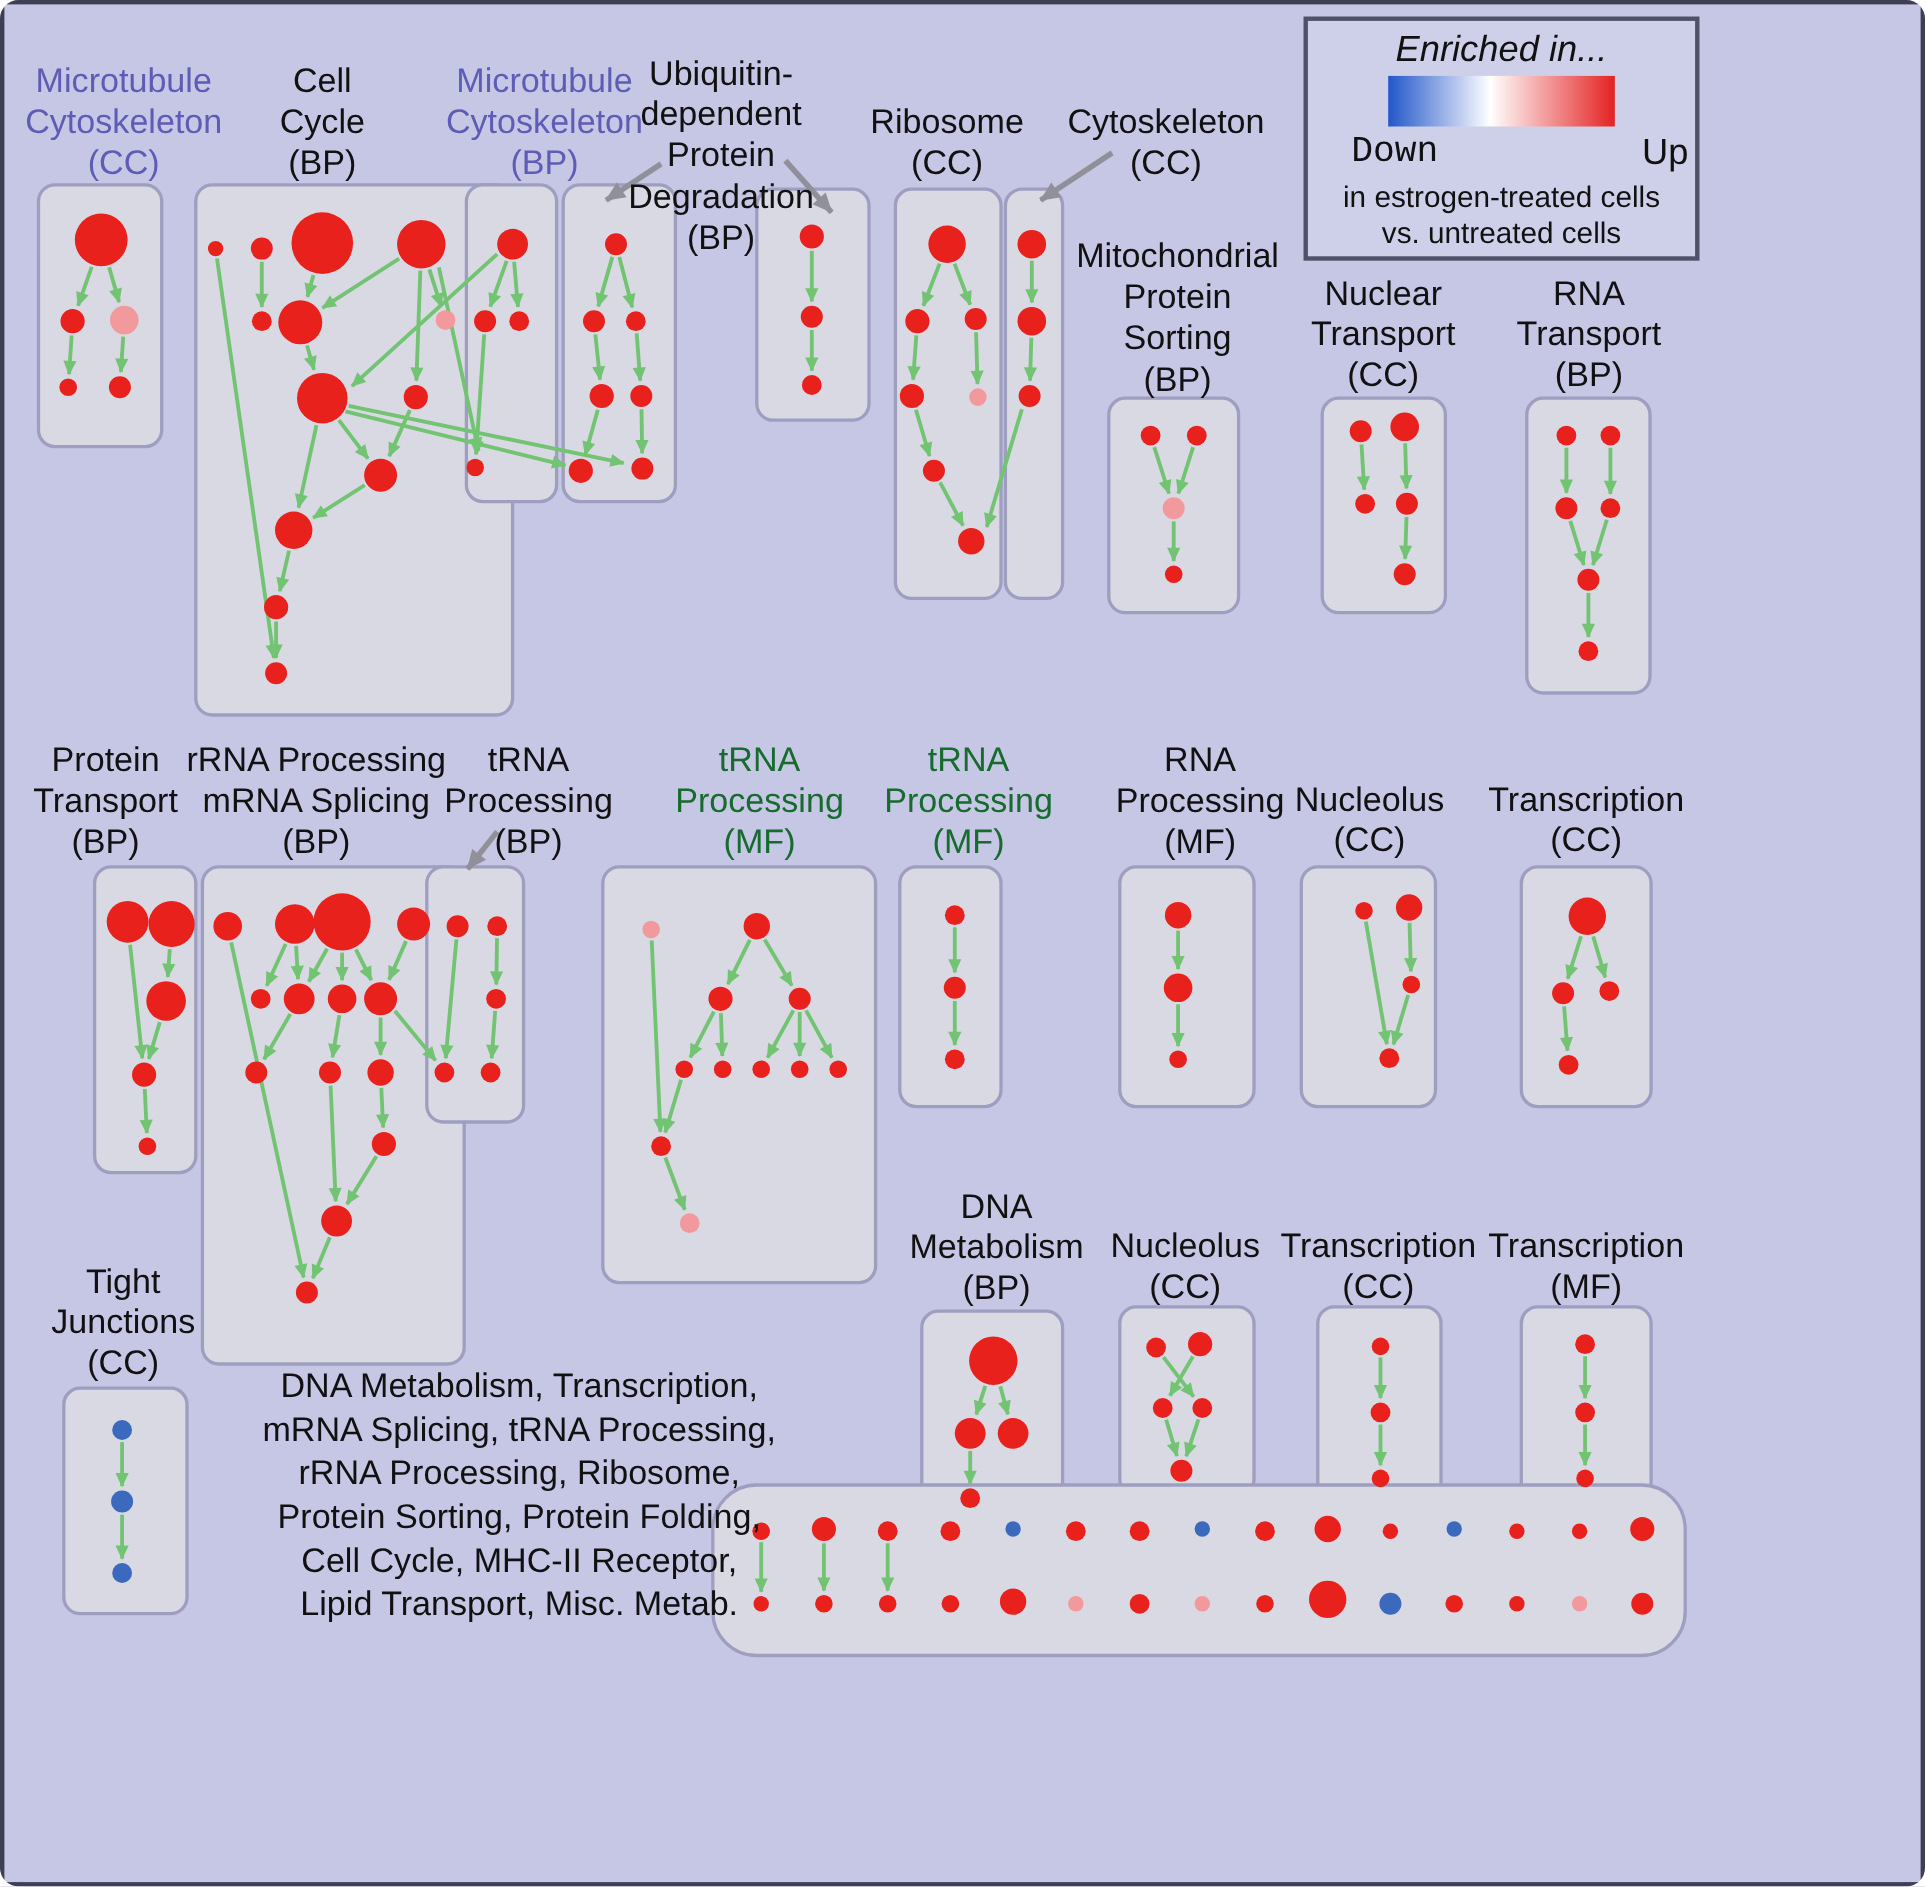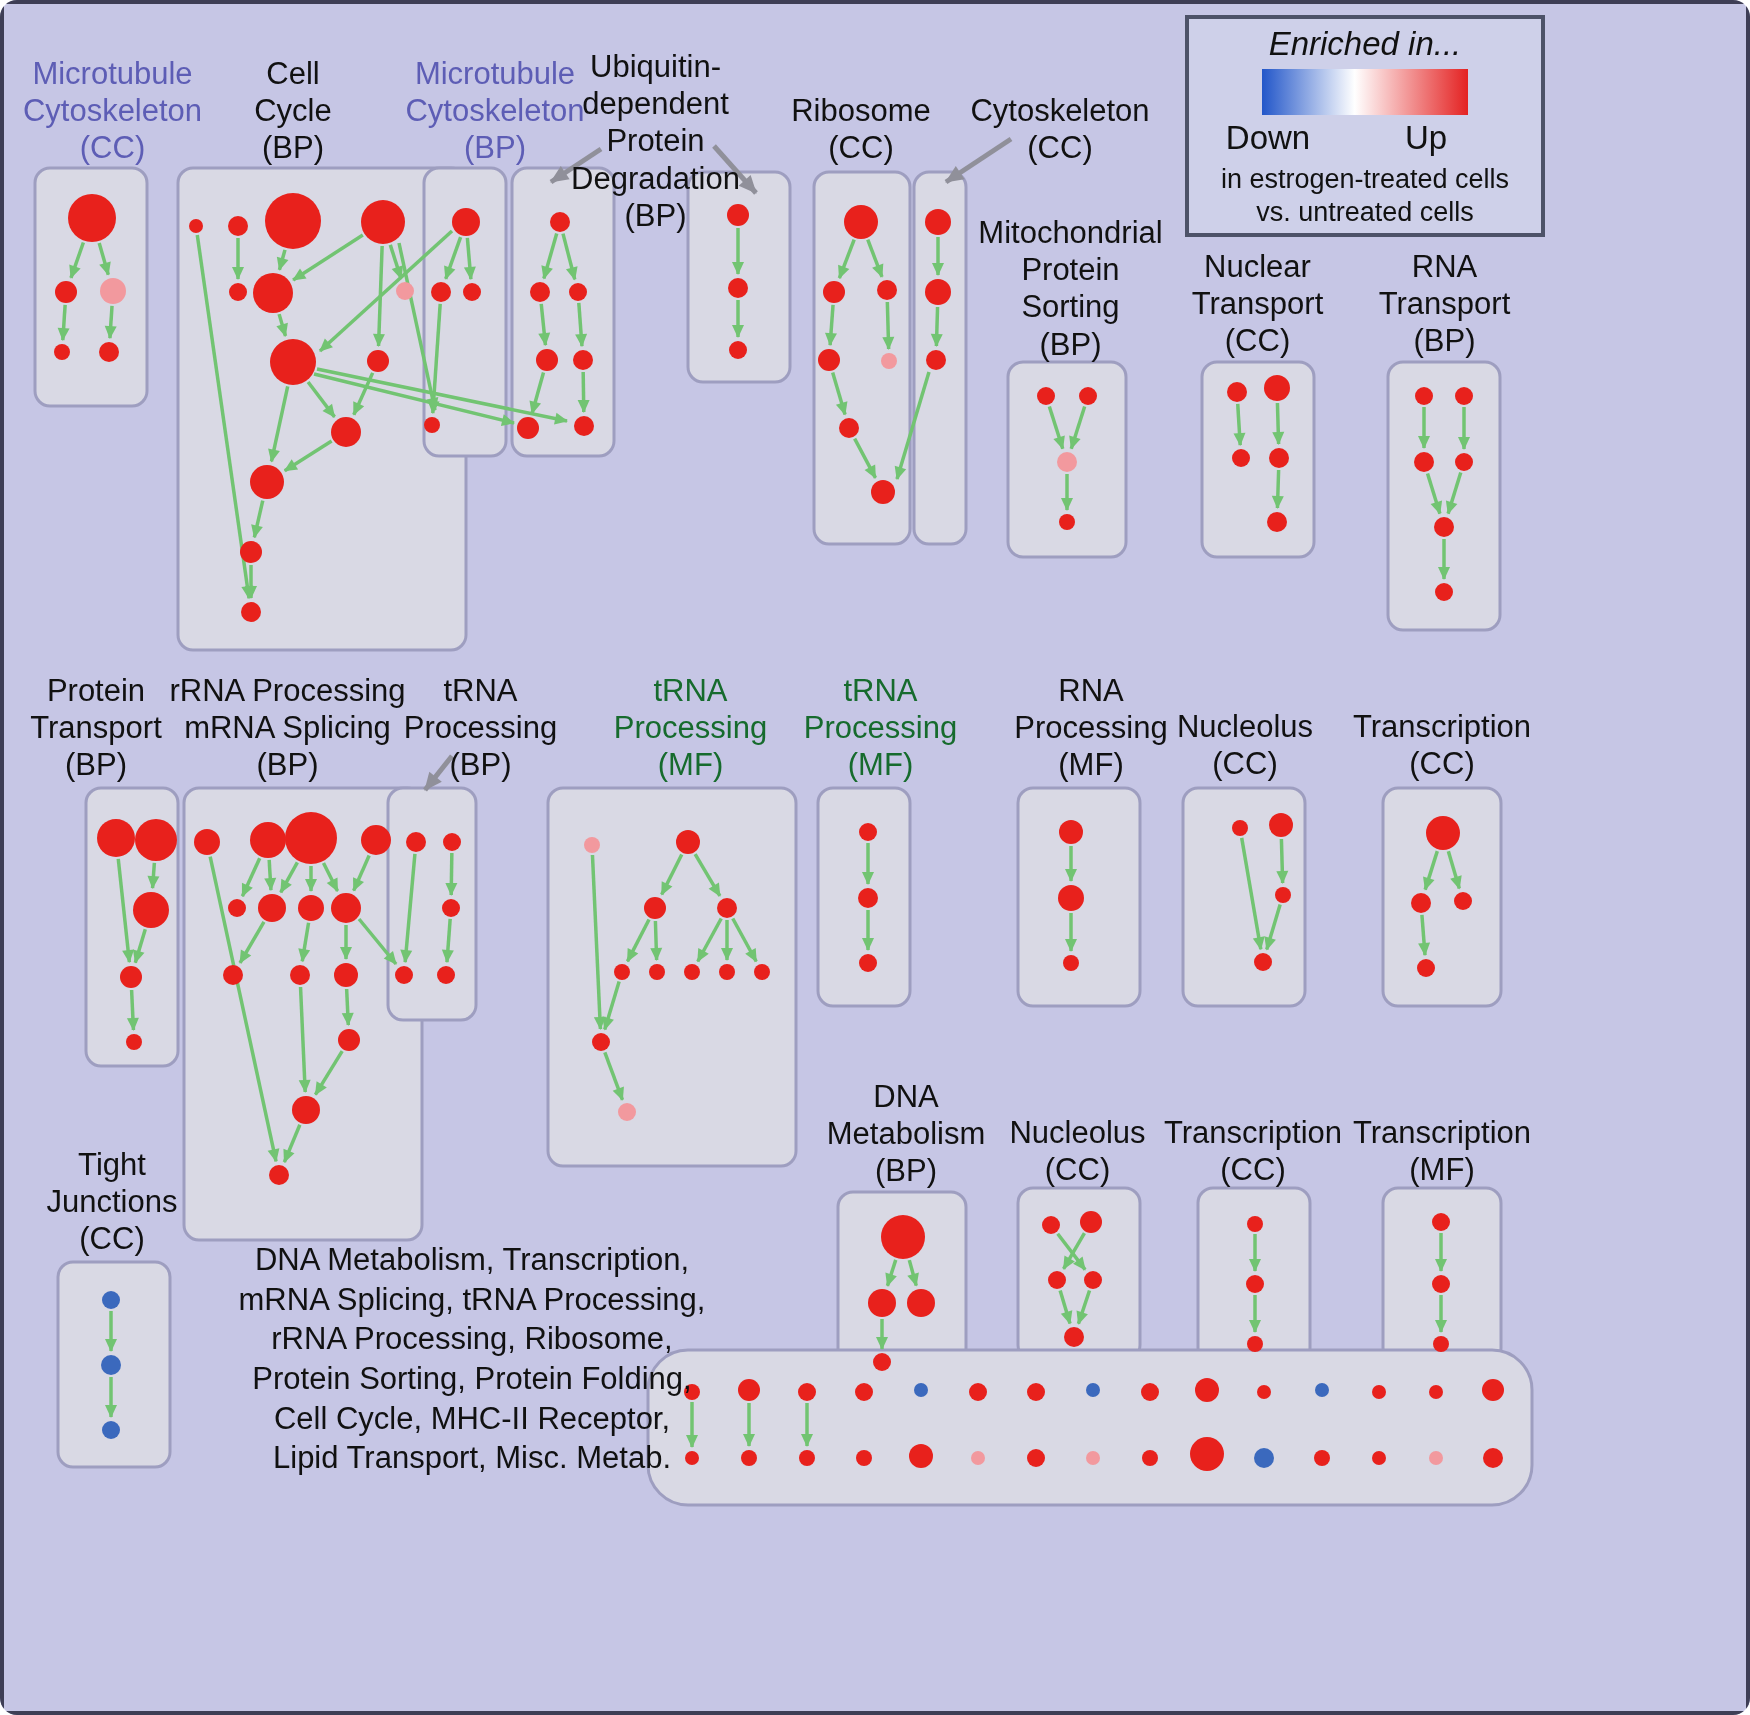--- a/index.html
+++ b/index.html
@@ -12,22 +12,22 @@
   body{margin:0;background:#ffffff;font-family:"Liberation Sans","DejaVu Sans",sans-serif;}
   .figure{position:relative;width:1750px;height:1715px;background:var(--bg);overflow:hidden;border-radius:17px;}
   #graph-svg{position:absolute;left:0;top:0;}
   .lbl{position:absolute;text-align:center;font-size:31px;line-height:1.2;white-space:pre-line;color:var(--text);}
   .lbl.blue{color:var(--label-blue);}
   .lbl.green{color:var(--label-green);}
   .lbl.misc{text-align:center;font-size:31px;line-height:1.28;}
   .legend{position:absolute;left:1185px;top:15px;width:360px;height:222px;border:4px solid var(--legend-border);background:rgba(222,226,242,0.35);}
   .legend-title{position:absolute;left:0;top:6px;width:100%;text-align:center;font-size:33px;color:var(--text);font-style:italic;}
   .legend-bar{position:absolute;left:73px;top:50px;width:206px;height:46px;}
-  .legend-down{position:absolute;left:14px;top:100px;width:130px;text-align:center;font-size:33px;color:var(--text);}
-  .legend-up{position:absolute;left:216px;top:100px;width:130px;text-align:left;font-size:33px;color:var(--text);}
+  .legend-down{position:absolute;left:14px;top:100px;width:130px;text-align:center;font-size:33px;color:var(--text);font-family:Liberation Mono, monospace;}
+  .legend-up{position:absolute;left:216px;top:100px;width:130px;text-align:right;font-size:33px;color:var(--text);}
   .legend-caption{position:absolute;left:0;top:144px;width:100%;text-align:center;font-size:27px;line-height:1.22;white-space:pre-line;color:var(--text);}
   #frame{fill:none;stroke:var(--frame);stroke-width:4;}
 </style>
 </head>
 <body>
 
 <div class="figure">
 
   <svg id="graph-svg" width="1750" height="1715" viewBox="0 0 1750 1715">
     <defs>

